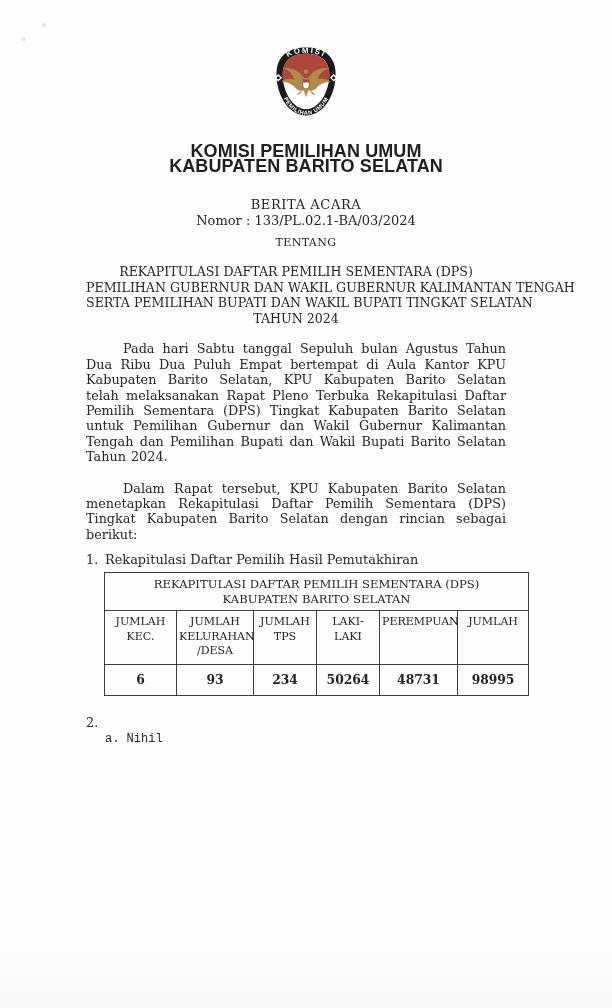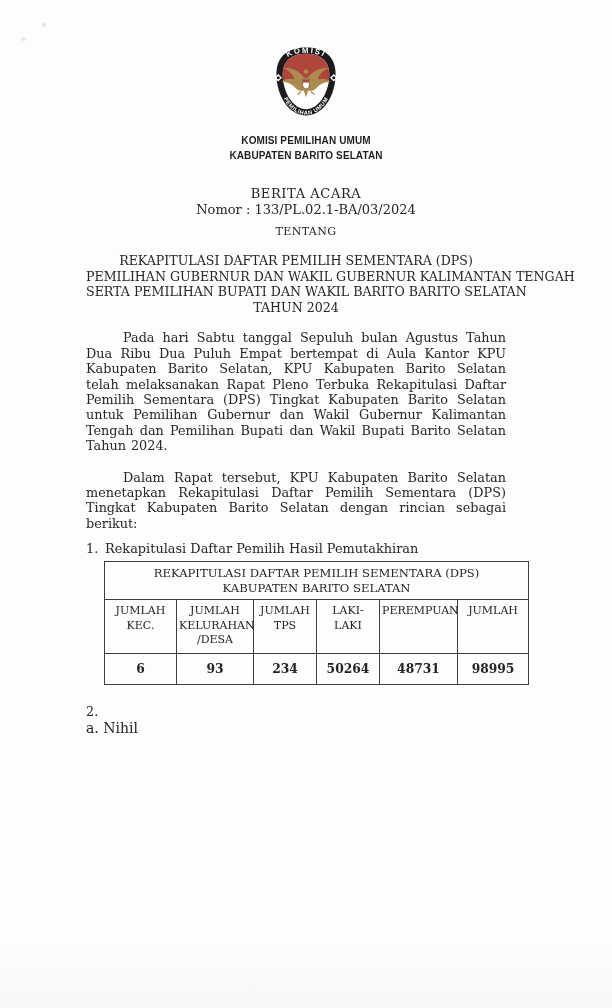--- a/index.html
+++ b/index.html
@@ -18,23 +18,23 @@
   .scuff { position:absolute; background:#c9c9c9; opacity:.55; border-radius:50%; }
   .scuff.a { left:42px; top:23px; width:4px; height:4px; }
   .scuff.b { left:21px; top:37px; width:5px; height:4px; opacity:.4; }
 
   .content { padding:0 106px 0 86px; }
 
   .logo-wrap { padding-top:46px; text-align:center; }
   .logo-wrap svg { width:74px; height:71px; }
 
   .org {
-    margin-top:12px; text-align:center;
+    margin-top:23px; text-align:center;
     font-family:"Liberation Sans", sans-serif;
-    font-weight:bold; font-size:10px; line-height:15px;
+    font-weight:bold; font-size:18px; line-height:15px;
     color:#1f1f1f; letter-spacing:0.1px;
   }
 
   .doc-head { margin-top:23px; text-align:center; font-size:13px; line-height:15.5px; }
   .doc-head .doc-type { letter-spacing:0.6px; }
 
   .tentang { margin-top:8px; text-align:center; font-size:11px; letter-spacing:0.4px; }
 
   .doc-title { margin-top:15px; text-align:center; font-size:12.6px; line-height:15.6px; }
   .doc-title div { white-space:nowrap; }
@@ -44,21 +44,21 @@
     font-size:12.8px; line-height:15.4px;
     text-indent:37px; word-spacing:1px;
   }
   .p1 { margin-top:15px; }
   .p2 { margin-top:16px; }
 
   .list-item { display:flex; font-size:12.9px; line-height:15.2px; }
   .list-item .num { flex:0 0 19px; }
   .item1 { margin-top:10px; }
   .item2 { margin-top:19px; }
-  .sub { font-size:14px; line-height:17px; margin-top:1px; }
+  .sub { margin-left:19px; font-size:12px; line-height:17px; margin-top:1px;font-family:Liberation Mono, monospace; }
 
   table.rek {
     margin:5px 0 0 18px;
     border-collapse:collapse;
     table-layout:fixed;
     width:424px;
     color:#242424;
   }
   table.rek td, table.rek th { border:1px solid #3d3d3d; }
   table.rek { border:1.5px solid #3d3d3d; }
@@ -129,21 +129,21 @@
   <div class="doc-head">
     <div class="doc-type">BERITA ACARA</div>
     <div>Nomor : 133/PL.02.1-BA/03/2024</div>
   </div>
 
   <div class="tentang">TENTANG</div>
 
   <div class="doc-title content">
     <div>REKAPITULASI DAFTAR PEMILIH SEMENTARA (DPS)</div>
     <div>PEMILIHAN GUBERNUR DAN WAKIL GUBERNUR KALIMANTAN TENGAH</div>
-    <div>SERTA PEMILIHAN BUPATI DAN WAKIL BARITO BARITO SELATAN</div>
+    <div>SERTA PEMILIHAN BUPATI DAN WAKIL BUPATI TINGKAT SELATAN</div>
     <div>TAHUN 2024</div>
   </div>
 
   <div class="content">
     <p class="para p1">Pada hari Sabtu tanggal Sepuluh bulan Agustus Tahun Dua Ribu Dua Puluh Empat bertempat di Aula Kantor KPU Kabupaten Barito Selatan, KPU Kabupaten Barito Selatan telah melaksanakan Rapat Pleno Terbuka Rekapitulasi Daftar Pemilih Sementara (DPS) Tingkat Kabupaten Barito Selatan untuk Pemilihan Gubernur dan Wakil Gubernur Kalimantan Tengah dan Pemilihan Bupati dan Wakil Bupati Barito Selatan Tahun 2024.</p>
     <p class="para p2">Dalam Rapat tersebut, KPU Kabupaten Barito Selatan menetapkan Rekapitulasi Daftar Pemilih Sementara (DPS) Tingkat Kabupaten Barito Selatan dengan rincian sebagai berikut:</p>
 
     <div class="list-item item1">
       <span class="num">1.</span>
       <span>Rekapitulasi Daftar Pemilih Hasil Pemutakhiran</span>

